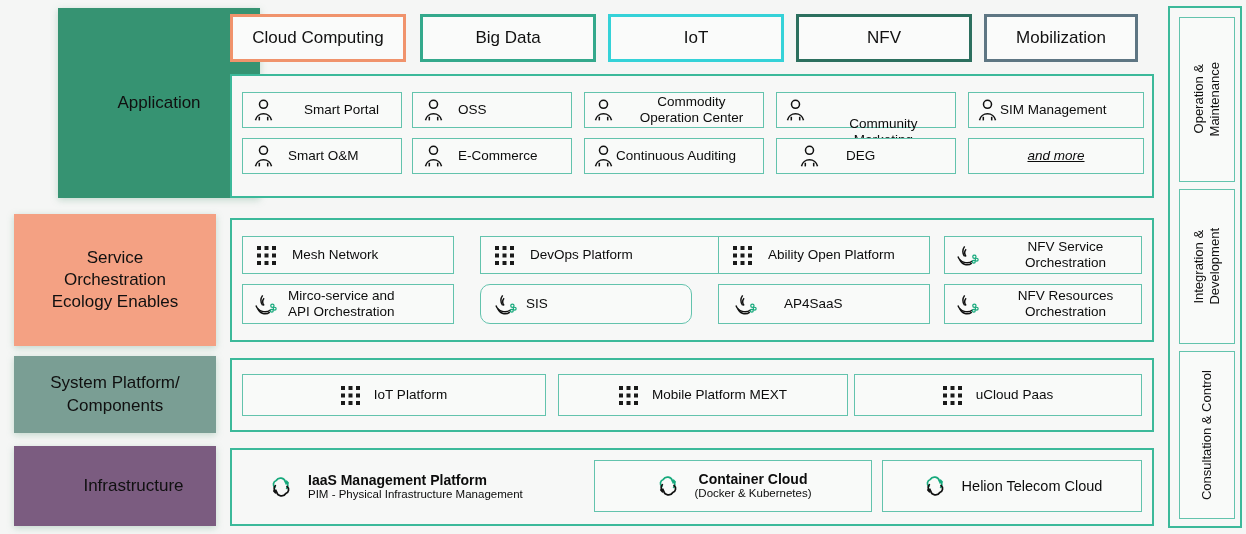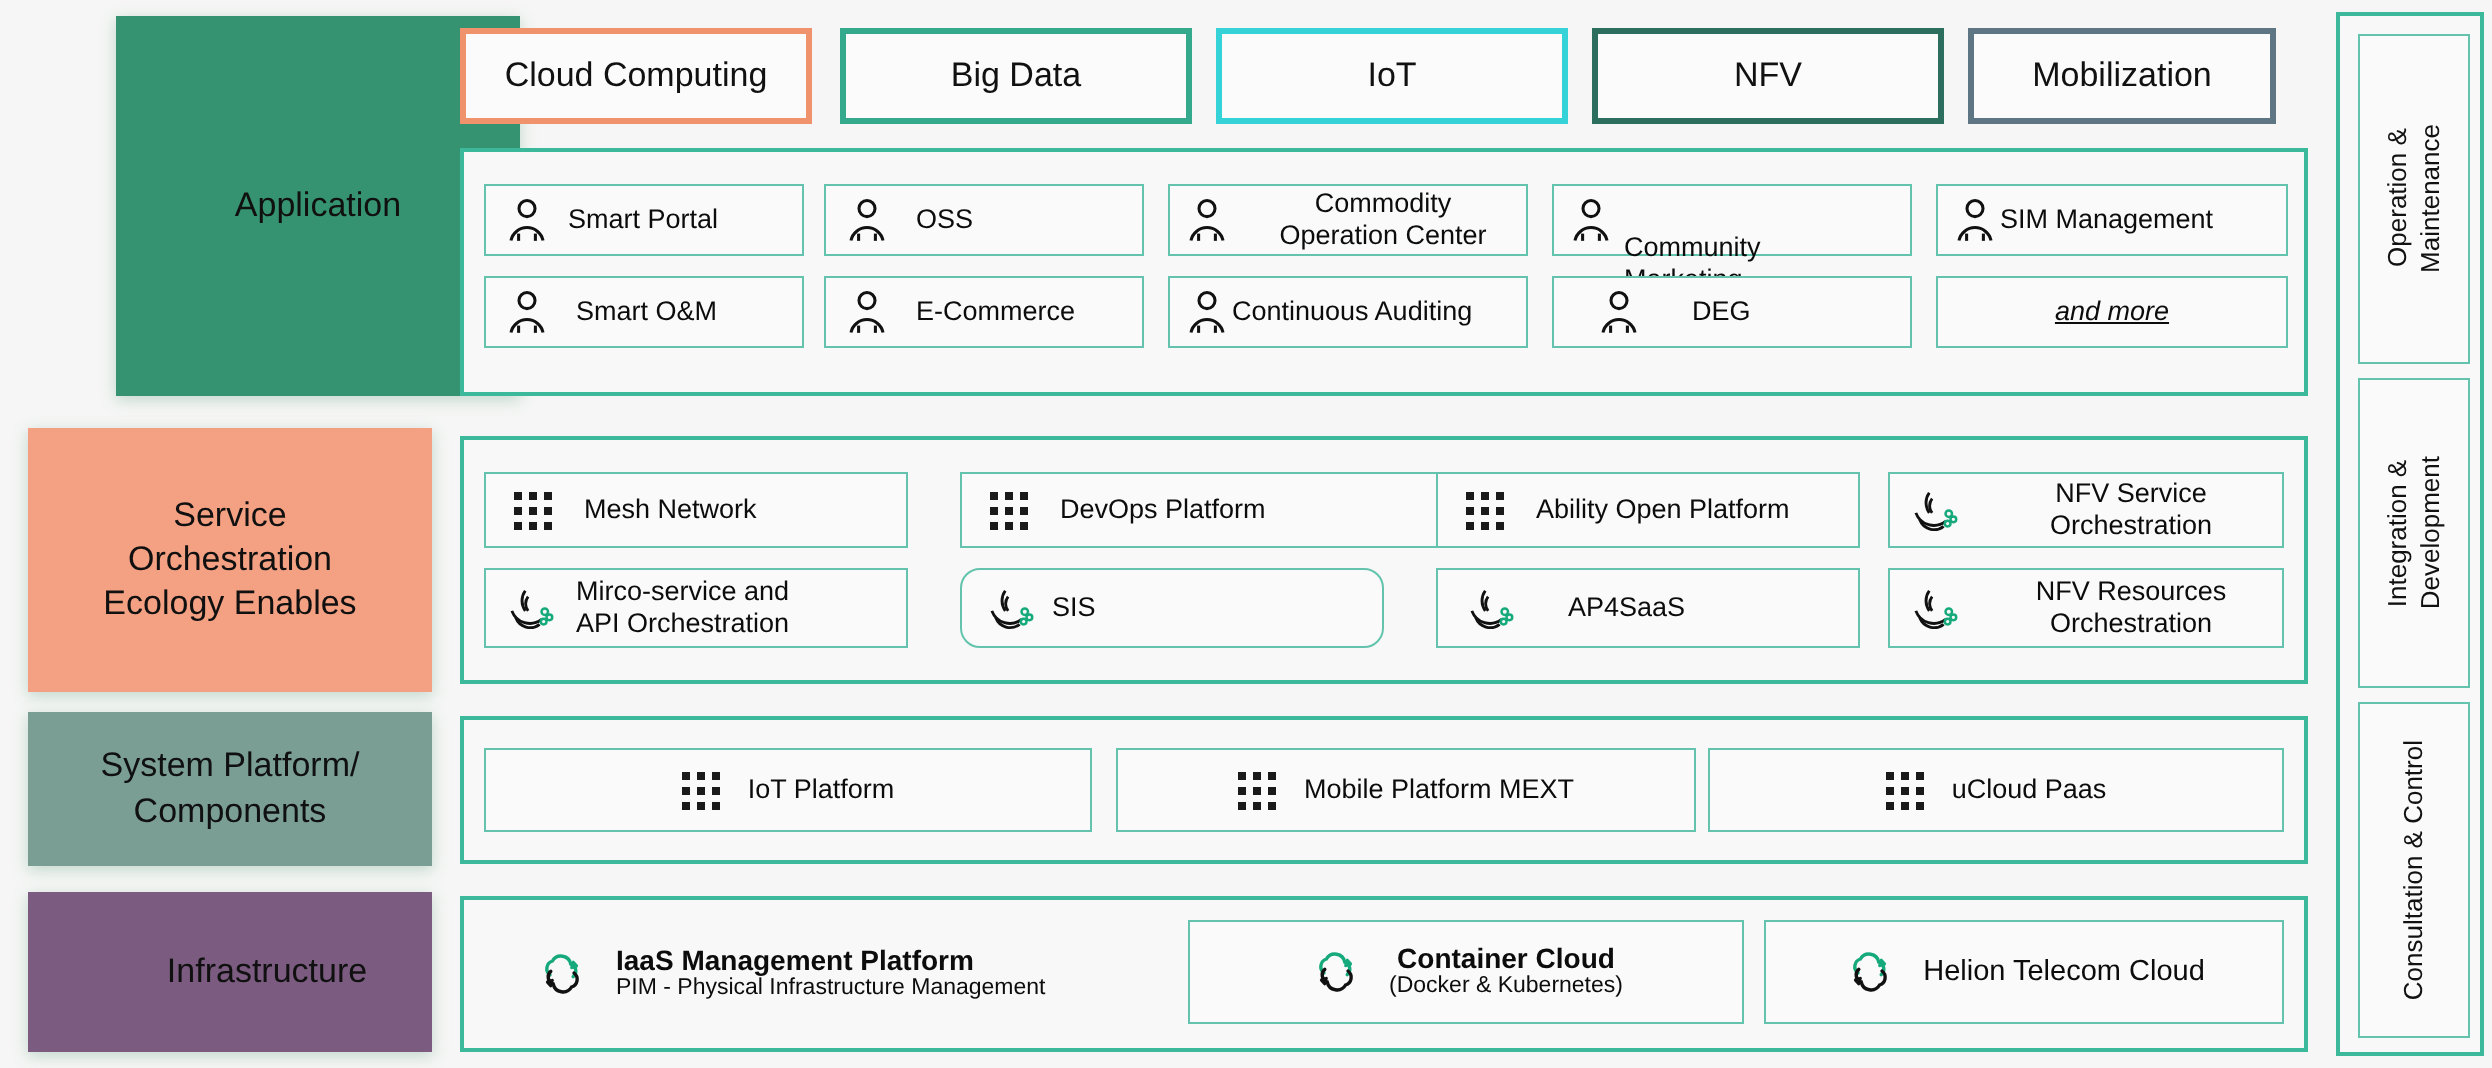--- a/index.html
+++ b/index.html
@@ -112,21 +112,21 @@
   </div>
   <div class="tab" style="left:796px; top:14px; width:176px; height:48px; border:3px solid #2c6f5e;">
     <span>NFV</span>
   </div>
   <div class="tab" style="left:984px; top:14px; width:154px; height:48px; border:3px solid #5e7683;">
     <span>Mobilization</span>
   </div>
 
   <div class="panel" style="left:230px; top:74px; width:924px; height:124px;">
 
-    <div class="cell" style="left:10px; top:16px; width:160px; height:36px; padding-left:10px; gap:10px;">
+    <div class="cell" style="left:10px; top:16px; width:160px; height:36px; padding-left:10px; gap:30px;">
       <svg class="ico ico-person" viewBox="0 0 22 24">
         <circle cx="11" cy="5.5" r="4.2" fill="none" stroke="#111" stroke-width="1.6"></circle>
         <path d="M2.6 22.2 A8.6 8.6 0 0 1 19.4 22.2" fill="none" stroke="#111" stroke-width="1.6"></path>
         <line x1="6.6" y1="18.6" x2="6.6" y2="22.4" stroke="#111" stroke-width="1.6"></line>
         <line x1="15.4" y1="18.6" x2="15.4" y2="22.4" stroke="#111" stroke-width="1.6"></line>
       </svg>
       <span class="lbl">Smart Portal</span>
     </div>
 
     <div class="cell" style="left:180px; top:16px; width:160px; height:36px; padding-left:10px; gap:14px;">
@@ -152,21 +152,21 @@
       </span>
     </div>
 
     <div class="cell" style="left:544px; top:16px; width:180px; height:36px; padding-left:8px; gap:6px;">
       <svg class="ico ico-person" viewBox="0 0 22 24">
         <circle cx="11" cy="5.5" r="4.2" fill="none" stroke="#111" stroke-width="1.6"></circle>
         <path d="M2.6 22.2 A8.6 8.6 0 0 1 19.4 22.2" fill="none" stroke="#111" stroke-width="1.6"></path>
         <line x1="6.6" y1="18.6" x2="6.6" y2="22.4" stroke="#111" stroke-width="1.6"></line>
         <line x1="15.4" y1="18.6" x2="15.4" y2="22.4" stroke="#111" stroke-width="1.6"></line>
       </svg>
-      <span class="lbl two-line" style="flex:1; text-align:left;margin-top:44px;">
+      <span class="lbl two-line" style="flex:1; text-align:center;margin-top:44px;">
         <span>Community</span>
         <span>Marketing</span>
       </span>
     </div>
 
     <div class="cell" style="left:736px; top:16px; width:176px; height:36px; padding-left:8px; gap:2px;">
       <svg class="ico ico-person" viewBox="0 0 22 24">
         <circle cx="11" cy="5.5" r="4.2" fill="none" stroke="#111" stroke-width="1.6"></circle>
         <path d="M2.6 22.2 A8.6 8.6 0 0 1 19.4 22.2" fill="none" stroke="#111" stroke-width="1.6"></path>
         <line x1="6.6" y1="18.6" x2="6.6" y2="22.4" stroke="#111" stroke-width="1.6"></line>

